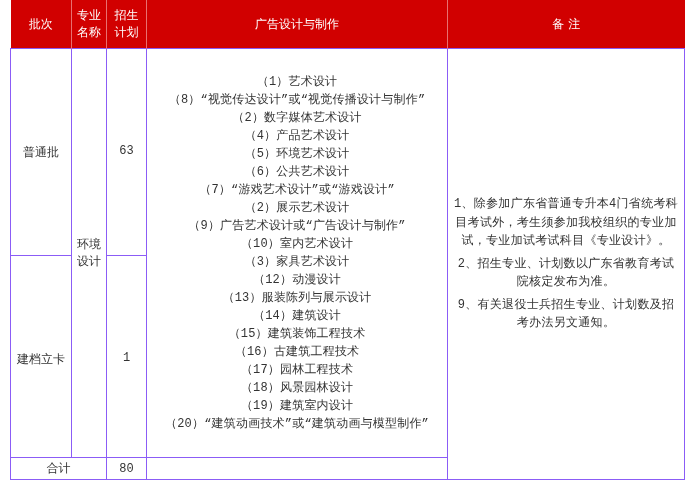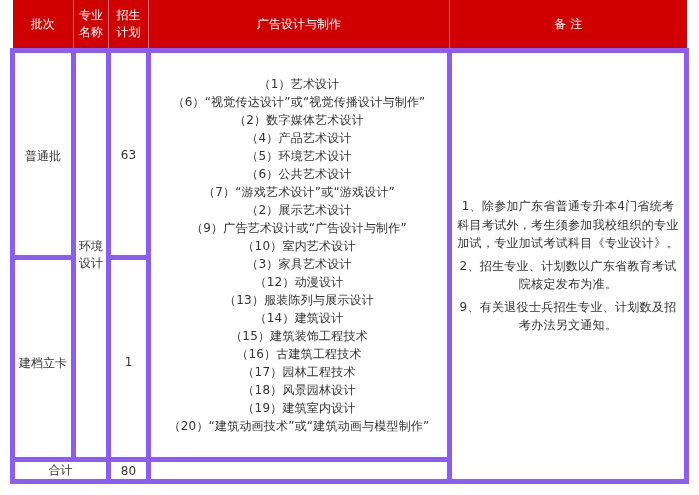--- a/index.html
+++ b/index.html
@@ -3,21 +3,21 @@
 <meta charset="utf-8">
 <style>
   html, body { margin: 0; padding: 0; background: #ffffff; }
   body { width: 699px; height: 495px; position: relative; overflow: hidden;
          font-family: "DejaVu Sans", "Liberation Sans", sans-serif; color: #333; }
   table.admissions { position: absolute; left: 10px; top: 0; border-collapse: collapse;
          table-layout: fixed; width: 674px; }
   table.admissions th { background: #d10000; color: #ffffff; font-weight: normal; font-size: 12px;
          border-right: 1px solid #e87070; height: 48px; padding: 0; line-height: 17px; text-align: center; }
   table.admissions th:last-child { border-right: none; }
-  table.admissions td { border: 5px solid #8b5cf6; font-size: 12px; padding: 0; vertical-align: middle; text-align: center; }
+  table.admissions td { border: 1px solid #8b5cf6; font-size: 12px; padding: 0; vertical-align: middle; text-align: center; font-family: Liberation Mono, monospace; }
   .req-list { text-align: left; padding: 0 0 0 6px; }
   .req-list div { height: 18px; line-height: 18px; white-space: nowrap; font-size: 12px; letter-spacing: 0.2px; }
   .notes { text-align: left; padding: 0 6px 0 4px; font-size: 12px; line-height: 18.5px; letter-spacing: 0.3px; }
   .notes p { margin: 4px; }
   .batch-top { vertical-align: top !important; padding-top: 95px !important; }
   .batch-bottom { vertical-align: top !important; padding-top: 95px !important; }
 </style>
 </head>
 <body>
 
@@ -47,21 +47,21 @@
   <tbody>
     <tr style="height:207px">
       <td class="batch-top"><span>普通批</span></td>
       <td rowspan="2">
         <span>环境</span><br>
         <span>设计</span>
       </td>
       <td class="batch-top"><span>63</span></td>
       <td rowspan="2" class="req-list">
         <div>（1）艺术设计</div>
-        <div>（6）“视觉传达设计”或“视觉传播设计与制作”</div>
+        <div>（8）“视觉传达设计”或“视觉传播设计与制作”</div>
         <div>（2）数字媒体艺术设计</div>
         <div>（4）产品艺术设计</div>
         <div>（5）环境艺术设计</div>
         <div>（6）公共艺术设计</div>
         <div>（7）“游戏艺术设计”或“游戏设计”</div>
         <div>（2）展示艺术设计</div>
         <div>（9）广告艺术设计或“广告设计与制作”</div>
         <div>（10）室内艺术设计</div>
         <div>（3）家具艺术设计</div>
         <div>（12）动漫设计</div>

